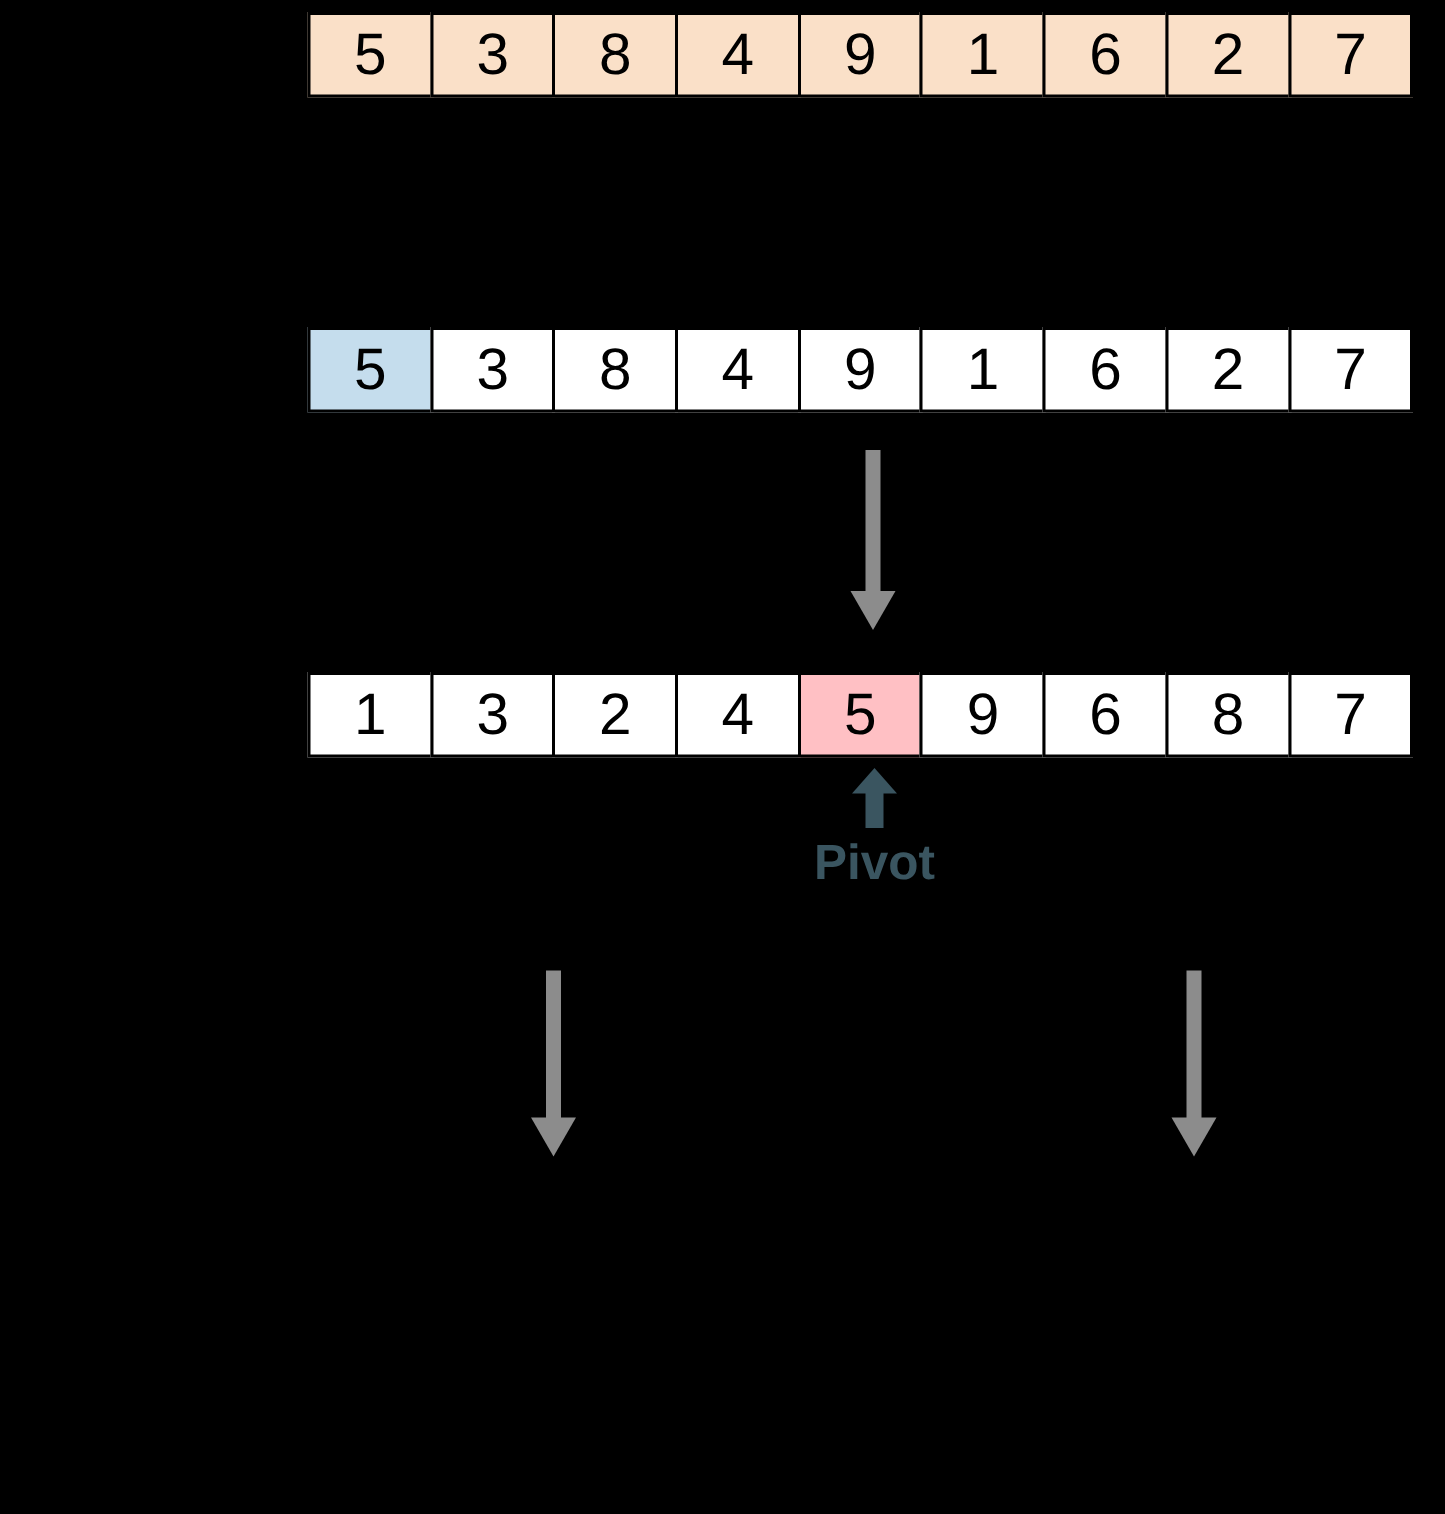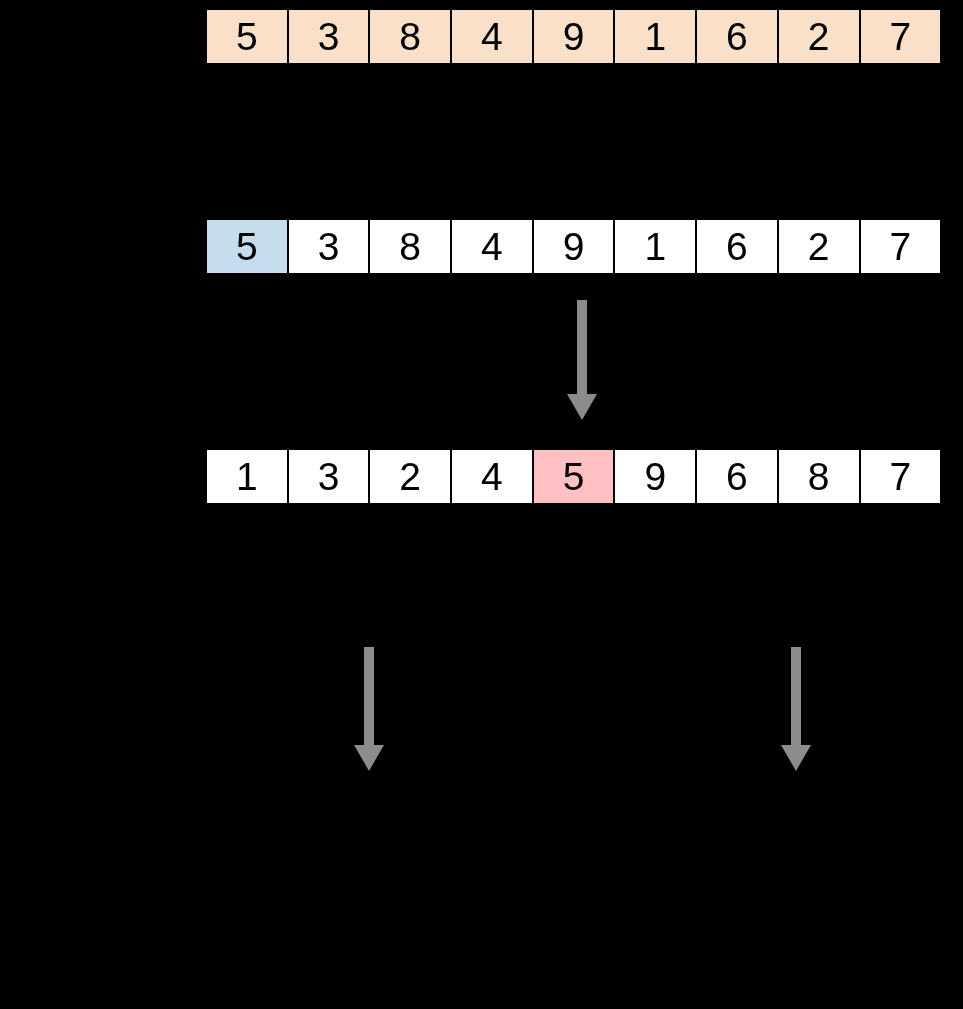--- a/index.html
+++ b/index.html
@@ -215,20 +215,27 @@
     <div class="cell">3</div>
     <div class="cell">2</div>
     <div class="cell">4</div>
     <div class="cell hl-pink">5</div>
     <div class="cell">9</div>
     <div class="cell">6</div>
     <div class="cell">8</div>
     <div class="cell">7</div>
   </div>
 
+  <div id="pivot-marker">
+    <div id="pivot-arrow-up">
+      <div class="head-up"></div>
+      <div class="shaft-up"></div>
+    </div>
+    <div id="pivot-label">Pivot</div>
+  </div>
 
   <div class="arrow-down" id="arrow-left-sub">
     <div class="shaft"></div>
     <div class="head"></div>
   </div>
 
   <div class="arrow-down" id="arrow-right-sub">
     <div class="shaft"></div>
     <div class="head"></div>
   </div>

